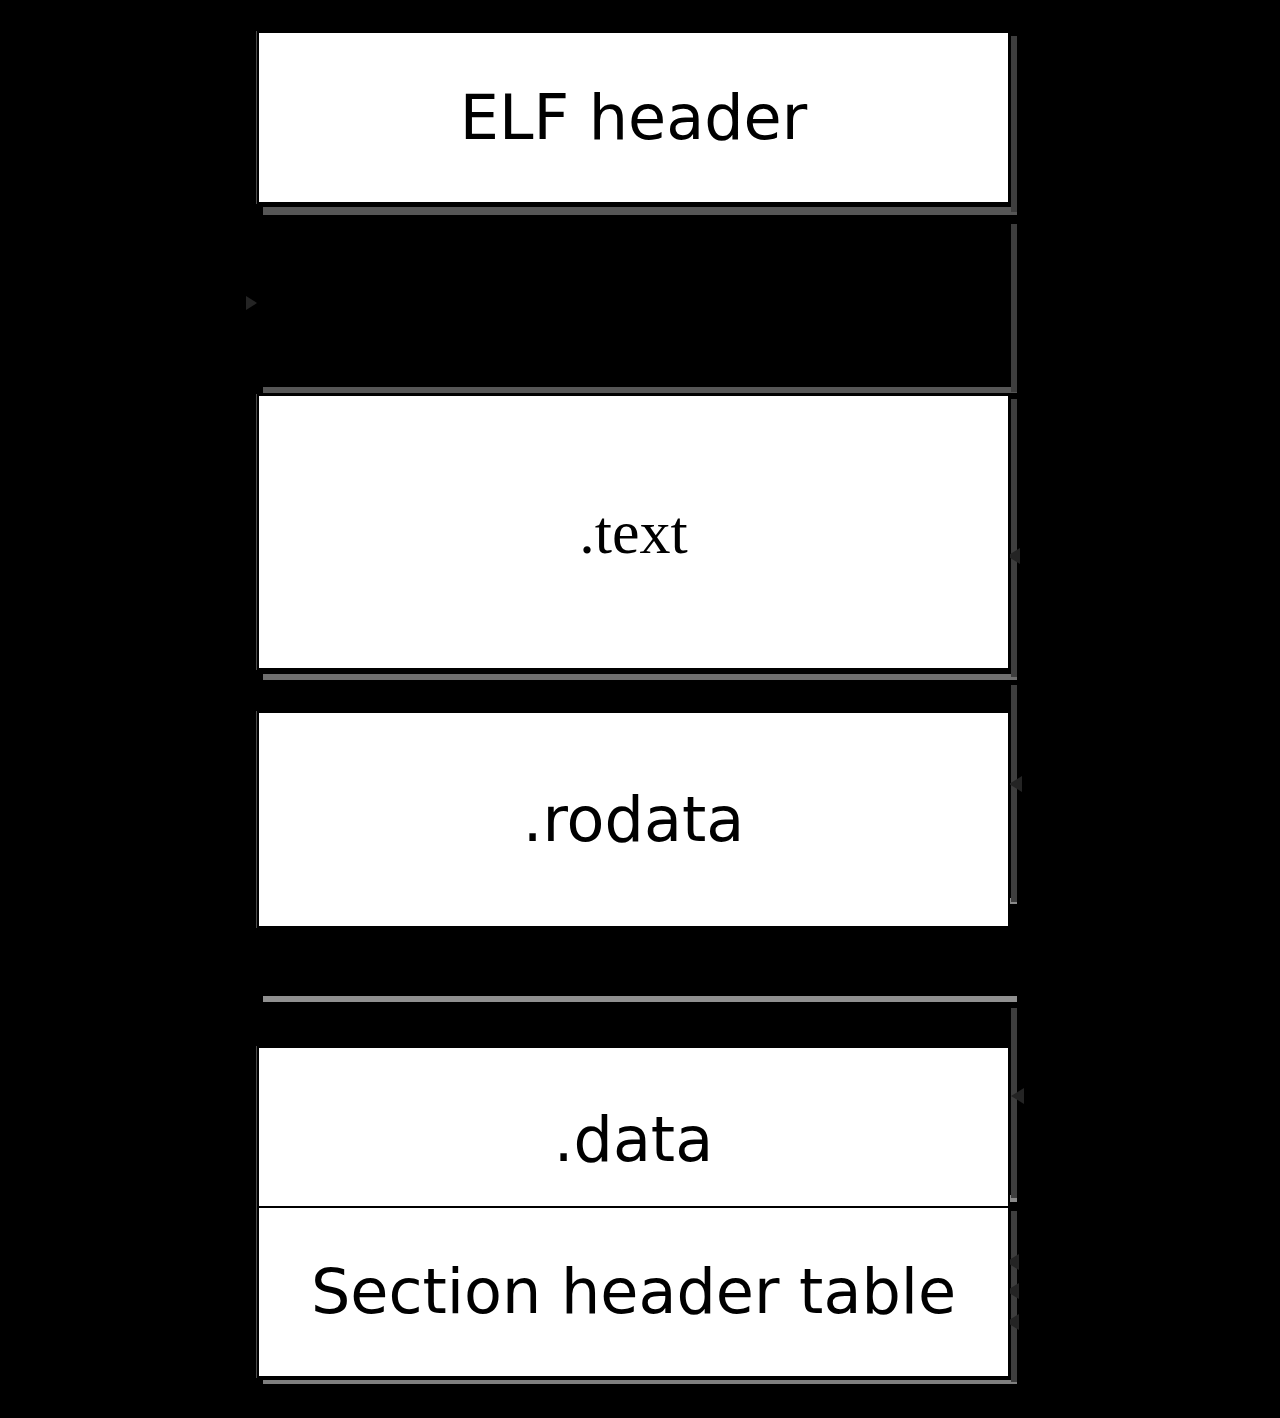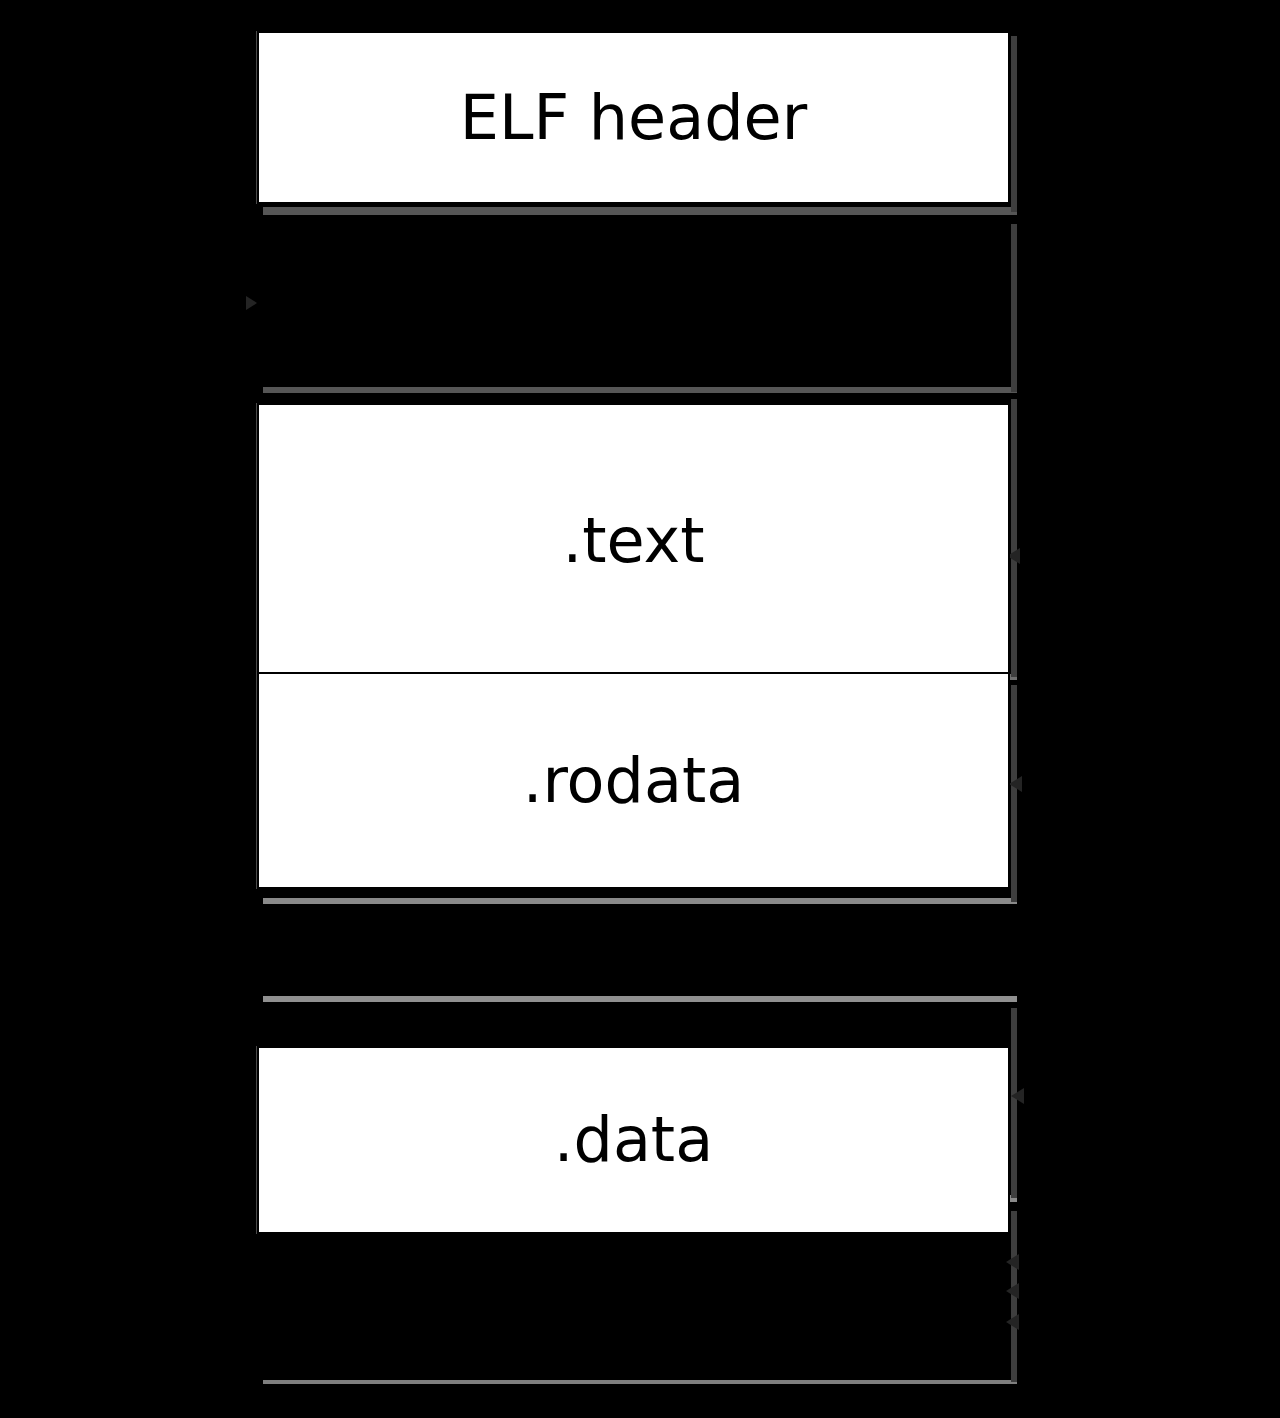--- a/index.html
+++ b/index.html
@@ -31,22 +31,22 @@
     display:flex;align-items:center;justify-content:center;
   }
   .box .label{
     color:var(--label-text);
     font-size:62px;
     line-height:1;
     white-space:nowrap;
   }
   .box1{top:31px;height:173px;}
   .box2{top:219px;height:166px;}
-  .box3{top:403px;height:276px;}
-  .box4{top:672px;height:217px;}
+  .box3{top:394px;height:276px;font-family:Liberation Serif, serif;}
+  .box4{top:711px;height:217px;}
   .box5{top:1003px;height:188px;margin-top:43px;}
   .box6{top:1206px;height:172px;}
 
   
   .vstrip{position:absolute;left:1011px;width:6px;background:var(--shadow-right);}
   .v1{top:36px;height:176px;}
   .v2{top:224px;height:168px;}
   .v3{top:399px;height:278px;}
   .v4{top:685px;height:217px;}
   .v5{top:1008px;height:190px;}
@@ -106,14 +106,17 @@
   </div>
   <div class="box box3">
     <span class="label">.text</span>
   </div>
   <div class="box box4">
     <span class="label">.rodata</span>
   </div>
   <div class="box box5">
     <span class="label">.data</span>
   </div>
+  <div class="box box6">
+    <span class="label">Section header table</span>
+  </div>
 
 </div>
 
 </body></html>

